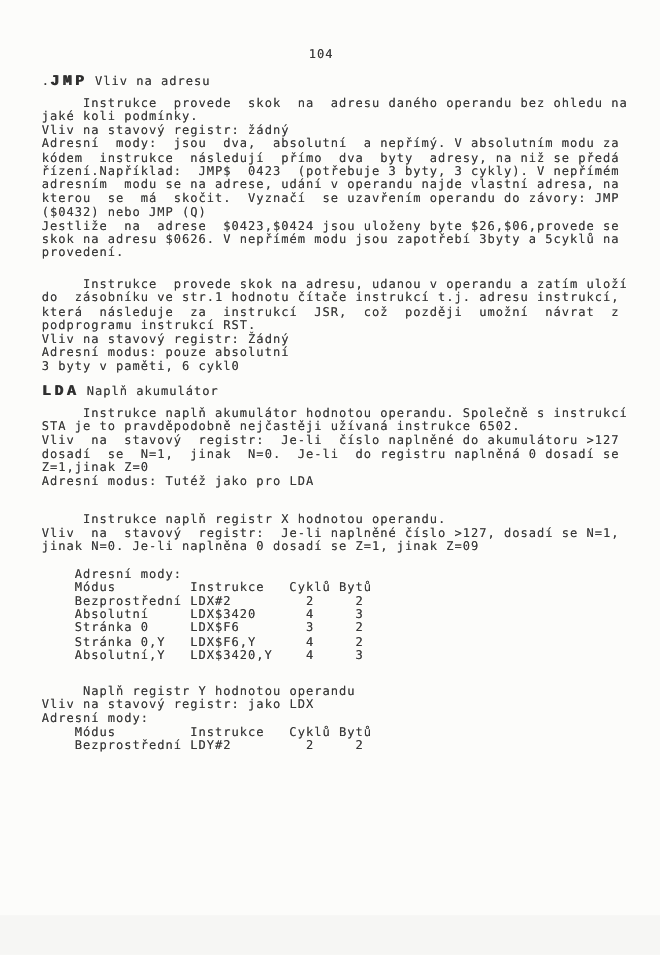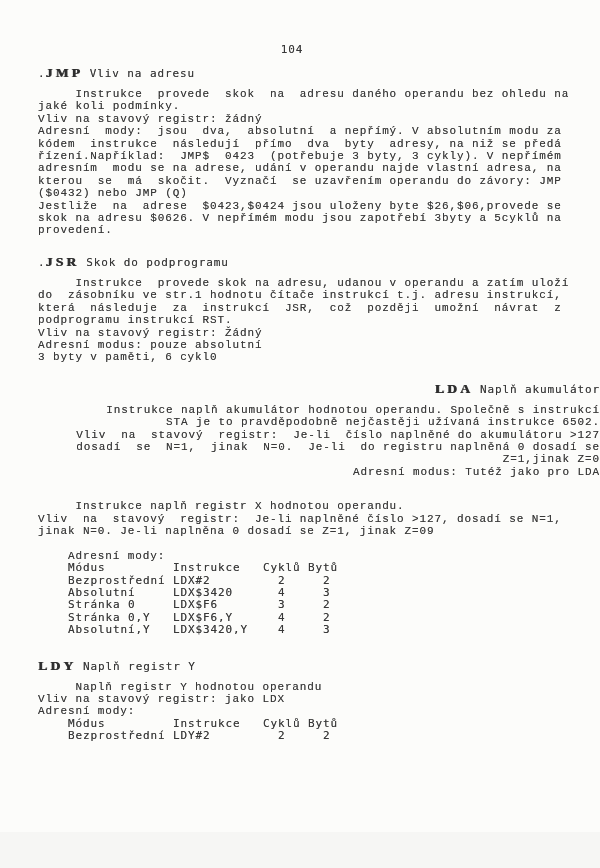--- a/index.html
+++ b/index.html
@@ -35,42 +35,41 @@
     height: 15px;
     line-height: 15px;
     margin: 0 0 9px 0;
     white-space: pre;
   }
   .kw-prefix {
     font-size: 11px;
     letter-spacing: 0.88px;
   }
   .kw {
-    font-family: Liberation Serif, serif;
+    font-family: Liberation Mono, monospace;
     font-weight: bold;
     font-size: 13.5px;
     letter-spacing: 3.2px;
     color: #2e2e2e;
     text-shadow: 0.8px 0 0 #3a3a3a;
     margin-right: 7px;
   }
   .kw-title { }
   .body-text {
     margin: 0;
     white-space: pre;
     line-height: 12.4px;
-    font-family: Liberation Mono, monospace;
   }
   .addr-table {
     margin: 0 0 0 30px;
     white-space: pre;
     line-height: 12.4px;
   }
   .m-s2 { margin-top: 16px; }
-  .m-s3 { margin-top: 16px; text-align: right; }
+  .m-s3 { margin-top: 6px; }
   .m-s4 { margin-top: 22px; }
   .m-s5 { margin-top: 20px; }
 </style>
 </head>
 <body>
 
 <div class="page">
 
   <div class="mono page-num">104</div>
 
@@ -84,21 +83,20 @@
 řízení.Například:  JMP$  0423  (potřebuje 3 byty, 3 cykly). V nepřímém
 adresním  modu se na adrese, udání v operandu najde vlastní adresa, na
 kterou  se  má  skočit.  Vyznačí  se uzavřením operandu do závory: JMP
 ($0432) nebo JMP (Q)
 Jestliže  na  adrese  $0423,$0424 jsou uloženy byte $26,$06,provede se
 skok na adresu $0626. V nepřímém modu jsou zapotřebí 3byty a 5cyklů na
 provedení.</pre>
   </section>
 
   <section class="sec m-s2">
-    <div class="heading"><span class="mono kw-prefix">.</span><span class="kw">JSR</span><span class="mono kw-title">Skok do podprogramu</span></div>
     <pre class="mono body-text">     Instrukce  provede skok na adresu, udanou v operandu a zatím uloží
 do  zásobníku ve str.1 hodnotu čítače instrukcí t.j. adresu instrukcí,
 která  následuje  za  instrukcí  JSR,  což  později  umožní  návrat  z
 podprogramu instrukcí RST.
 Vliv na stavový registr: Žádný
 Adresní modus: pouze absolutní
 3 byty v paměti, 6 cykl0</pre>
   </section>
 
   <section class="sec m-s3">
@@ -119,21 +117,20 @@
     Adresní mody:</pre>
     <pre class="mono addr-table">Módus         Instrukce   Cyklů Bytů
 Bezprostřední LDX#2         2     2
 Absolutní     LDX$3420      4     3
 Stránka 0     LDX$F6        3     2
 Stránka 0,Y   LDX$F6,Y      4     2
 Absolutní,Y   LDX$3420,Y    4     3</pre>
   </section>
 
   <section class="sec m-s5">
-    <div class="heading"><span class="mono kw-prefix"></span><span class="kw">LDY</span><span class="mono kw-title">Naplň registr Y</span></div>
     <pre class="mono body-text">     Naplň registr Y hodnotou operandu
 Vliv na stavový registr: jako LDX
 Adresní mody:</pre>
     <pre class="mono addr-table">Módus         Instrukce   Cyklů Bytů
 Bezprostřední LDY#2         2     2</pre>
   </section>
 
 </div>
 
 </body></html>

